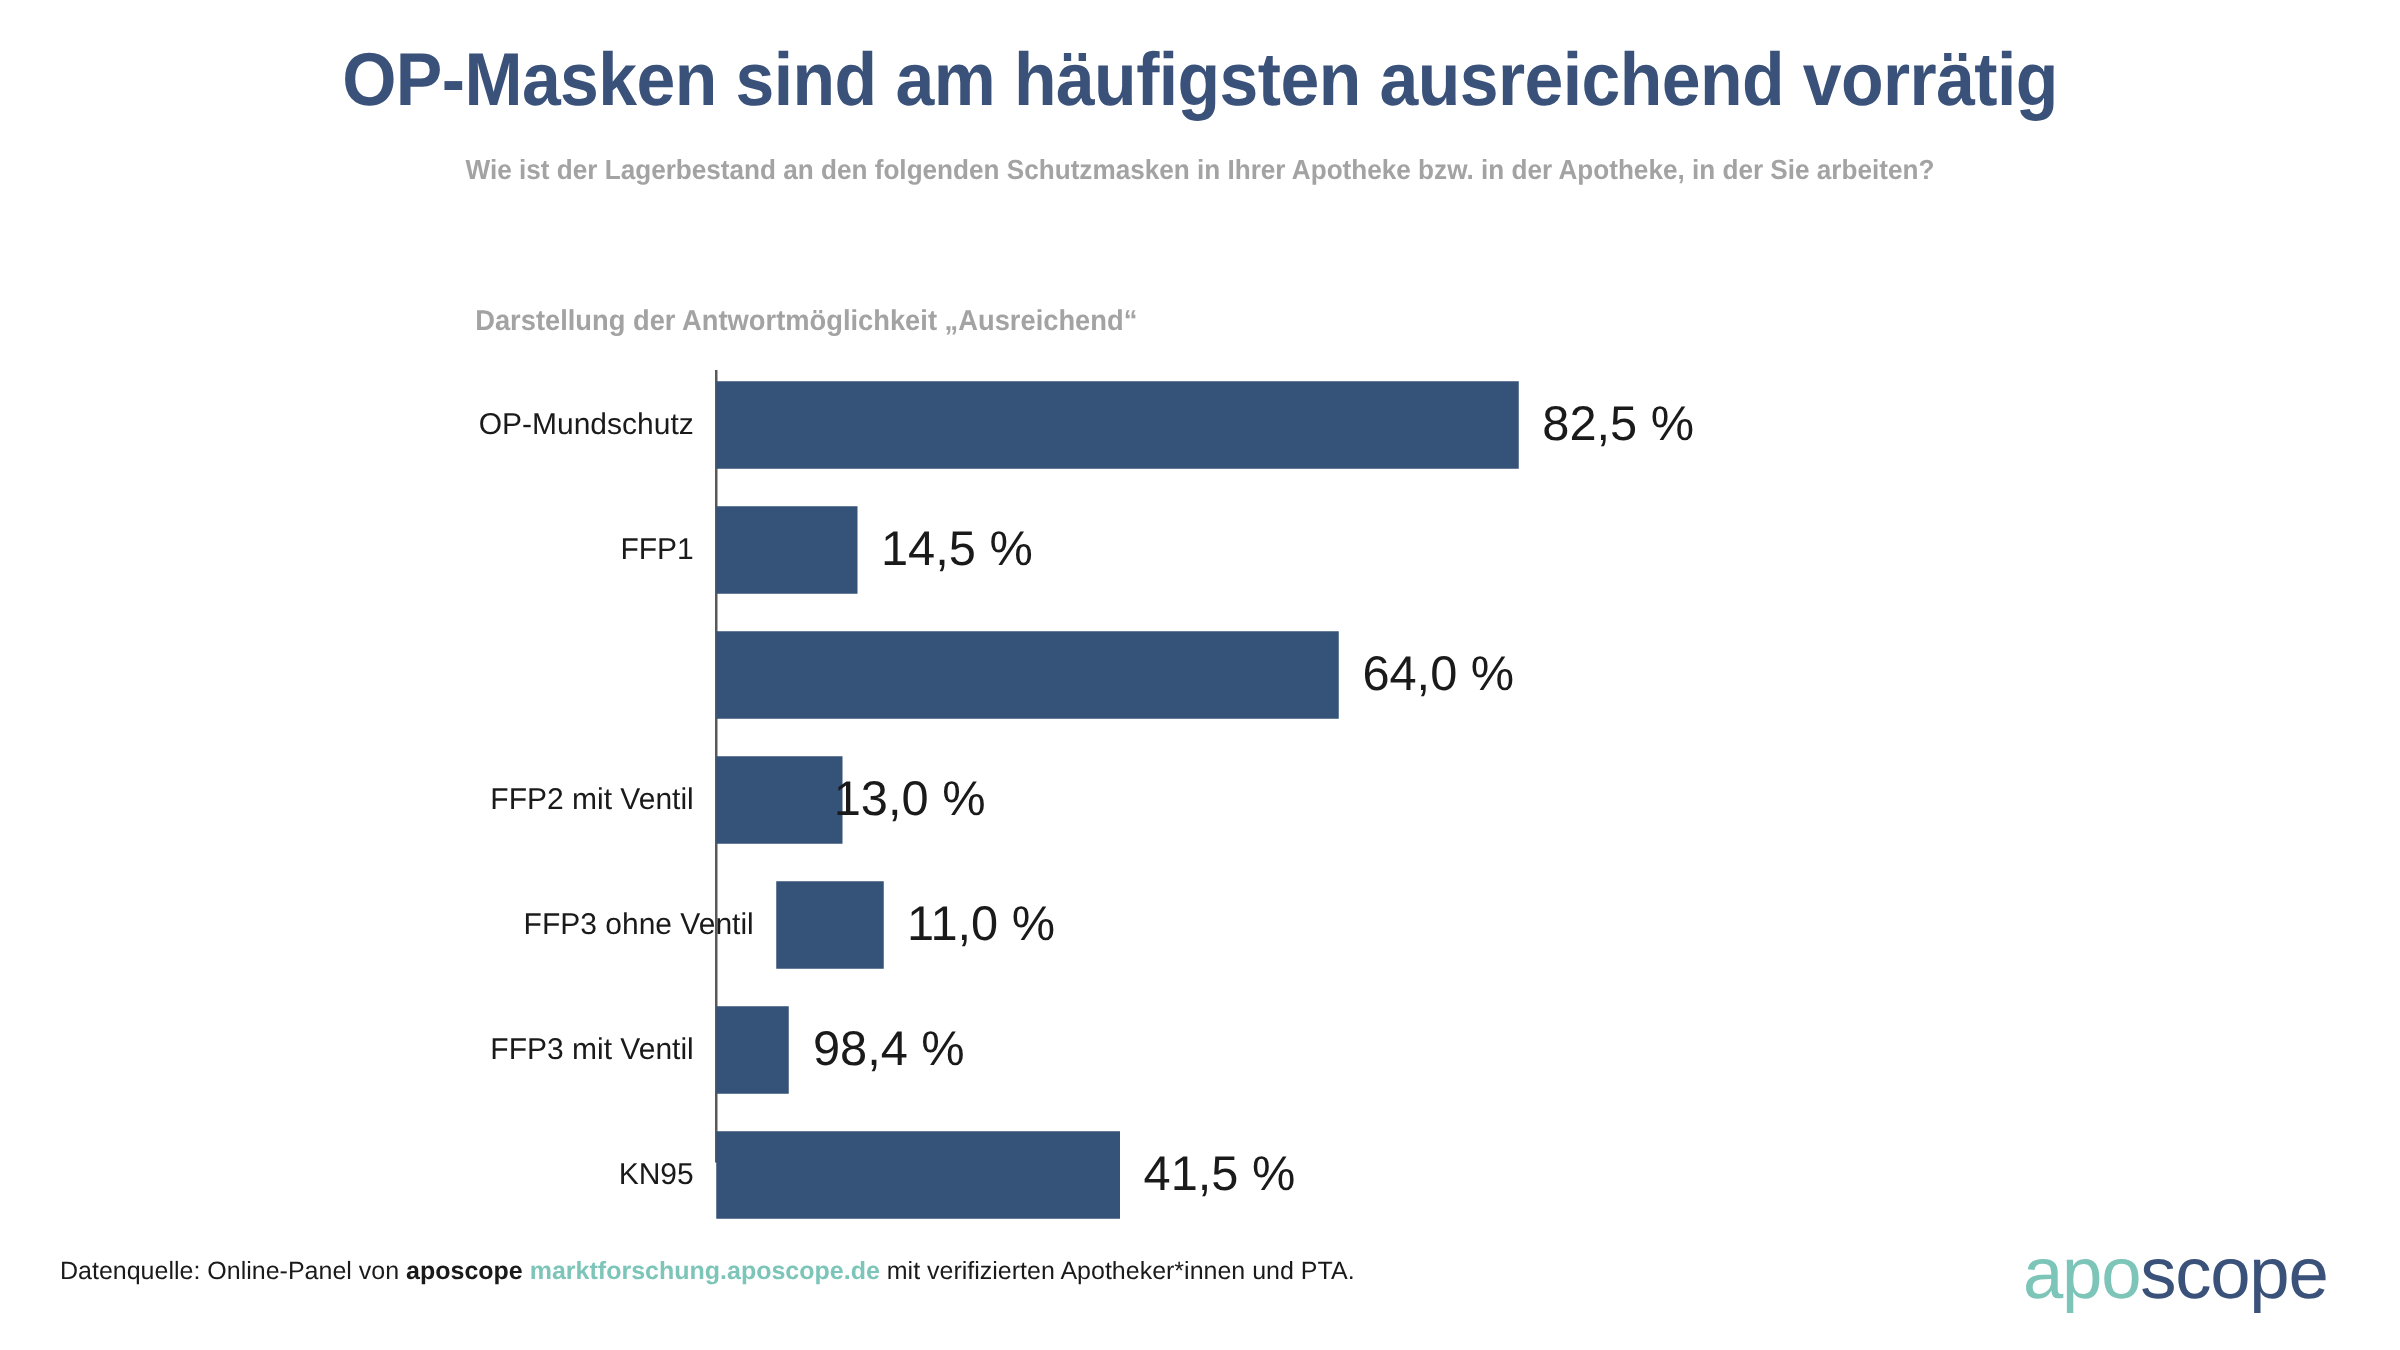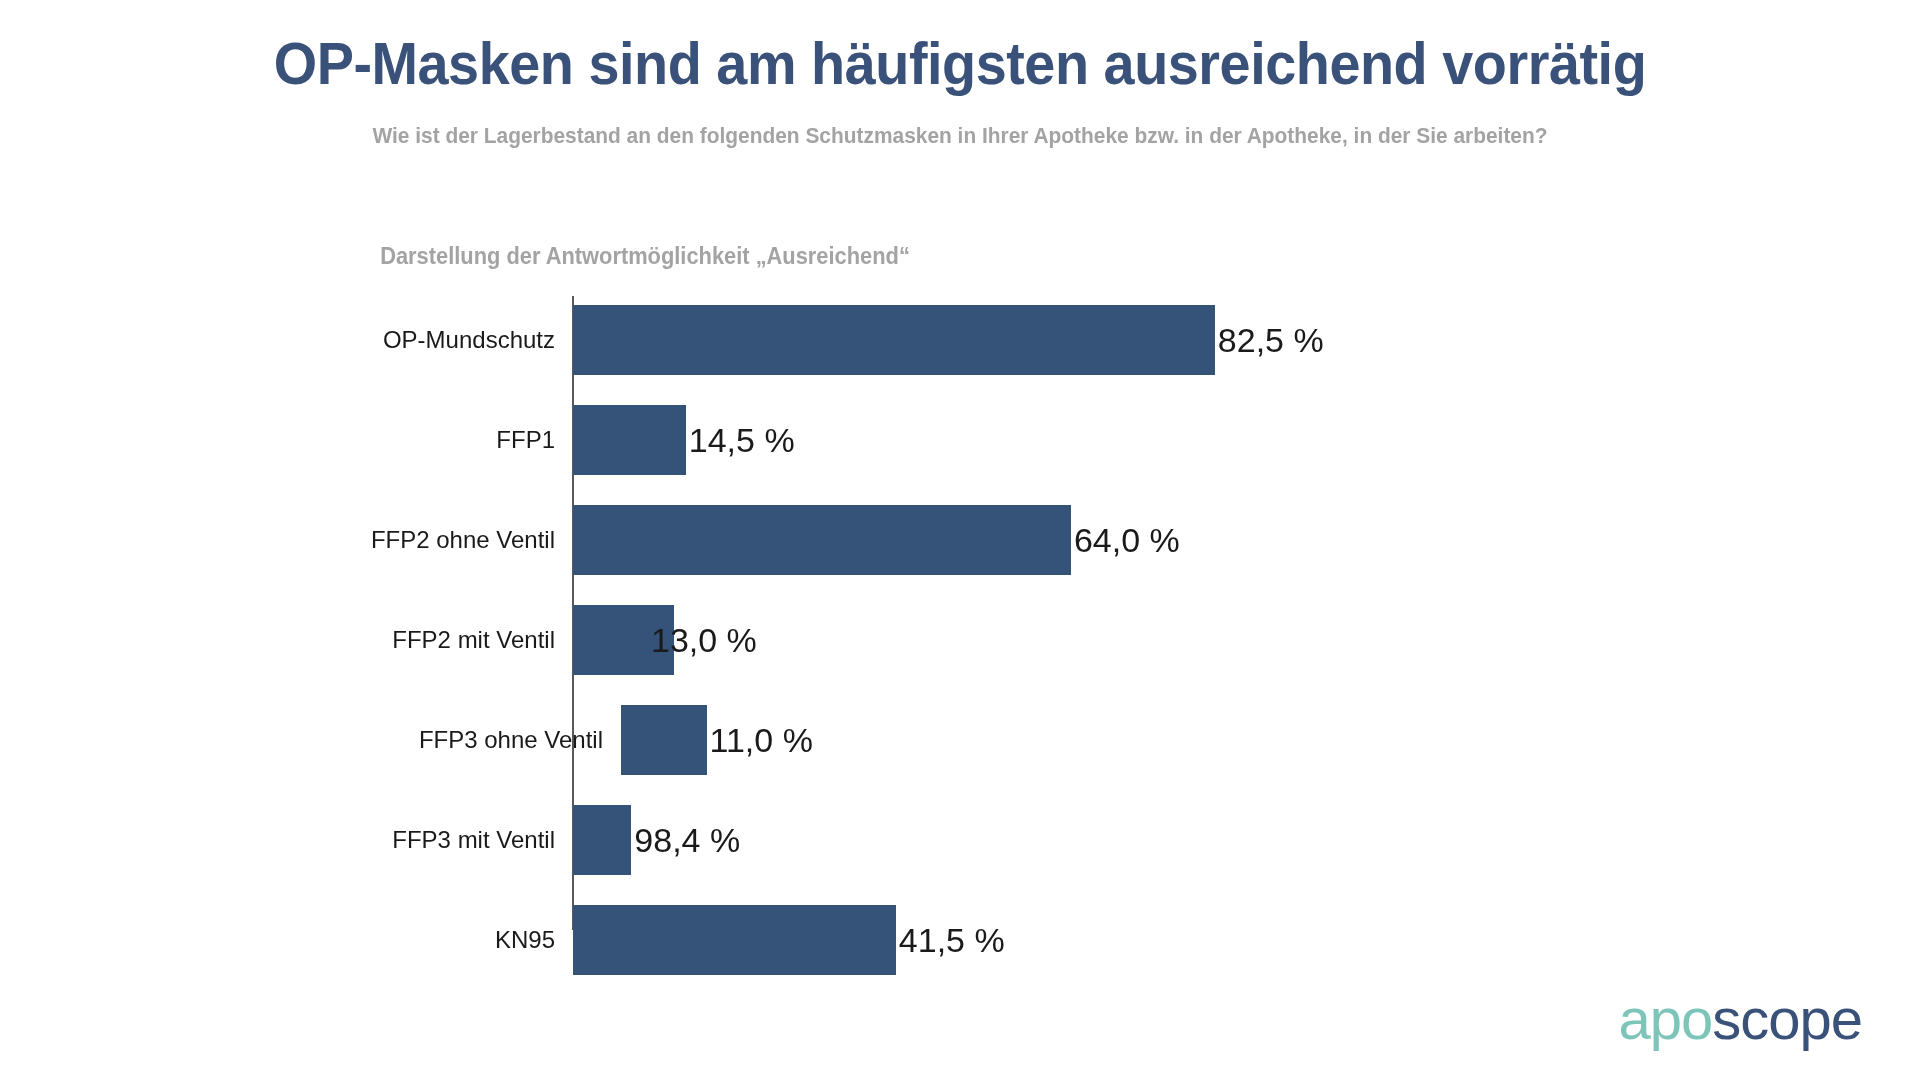--- a/index.html
+++ b/index.html
@@ -101,24 +101,24 @@
     left: 573px;
     top: 0;
     height: 70px;
     background: #355278;
   }
   .bar-value {
     position: absolute;
     top: 0;
     height: 70px;
     line-height: 70px;
-    font-size: 34px;
+    font-size: 39px;
     color: #1a1a1a;
     white-space: nowrap;
-    padding-left: 3px;
+    padding-left: 19px;
   }
 
   
   #footer-note {
     position: absolute;
     left: 48px;
     top: 1002px;
     font-size: 20px;
     line-height: 31px;
     color: #1a1a1a;
@@ -156,21 +156,20 @@
         <div class="bar-label">OP-Mundschutz</div>
         <div class="bar-rect" style="width: 641.85px; background: rgb(53, 82, 120);"></div>
         <div class="bar-value" style="left: 1214.85px;">82,5 %</div>
       </div>
       <div class="bar-row" style="top: 405px;">
         <div class="bar-label">FFP1</div>
         <div class="bar-rect" style="width: 112.81px; background: rgb(53, 82, 120);"></div>
         <div class="bar-value" style="left: 685.81px;">14,5 %</div>
       </div>
       <div class="bar-row" style="top: 505px;">
-        <div class="bar-label">FFP2 ohne Ventil</div>
         <div class="bar-rect" style="width: 497.92px; background: rgb(53, 82, 120);"></div>
         <div class="bar-value" style="left: 1070.92px;">64,0 %</div>
       </div>
       <div class="bar-row" style="top: 605px;">
         <div class="bar-label">FFP2 mit Ventil</div>
         <div class="bar-rect" style="width: 101.14px; background: rgb(53, 82, 120);"></div>
         <div class="bar-value" style="left: 648px;">13,0 %</div>
       </div>
       <div class="bar-row" style="top: 705px; margin-left: 48px;">
         <div class="bar-label">FFP3 ohne Ventil</div>
@@ -184,15 +183,16 @@
       </div>
       <div class="bar-row" style="top: 905px;">
         <div class="bar-label">KN95</div>
         <div class="bar-rect" style="width: 322.87px; background: rgb(53, 82, 120);"></div>
         <div class="bar-value" style="left: 895.87px;">41,5 %</div>
       </div>
     </div>
 </div>
 
 <div id="footer-note">
+  <div><span class="src-prefix">Datenquelle: Online-Panel von </span><span class="src-brand">aposcope</span><span> </span><span class="src-link">marktforschung.aposcope.de</span><span class="src-suffix"> mit verifizierten Apotheker*innen und PTA.</span></div>
 </div>
 
 <div id="logo"><span class="logo-apo">apo</span><span class="logo-scope">scope</span></div>
 
 </body></html>

